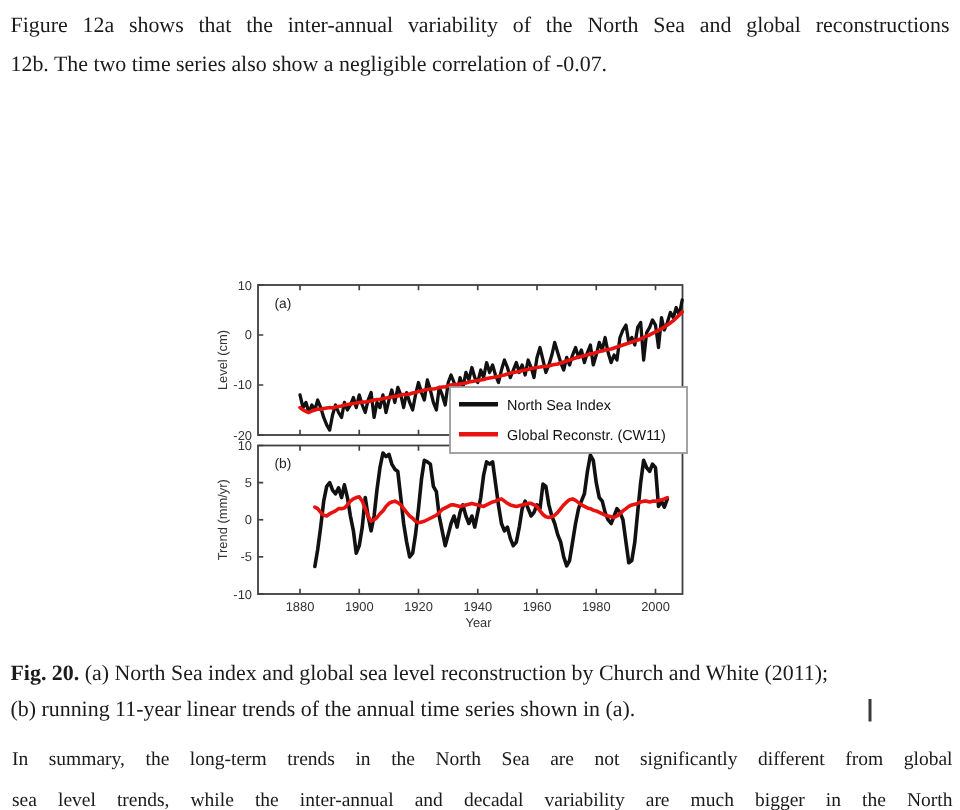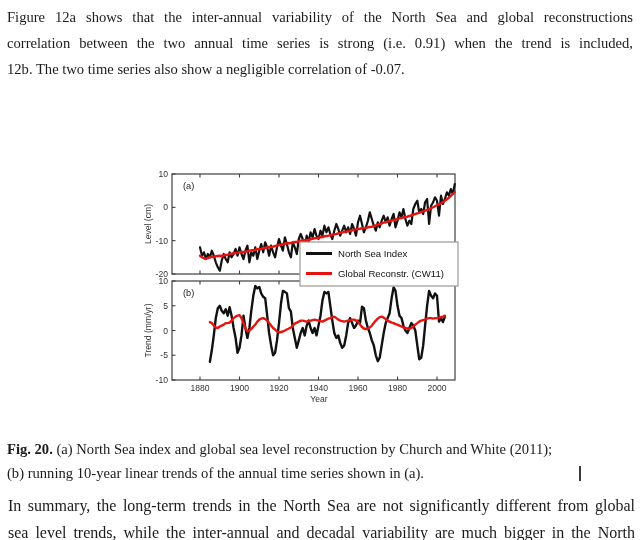--- a/index.html
+++ b/index.html
@@ -7,37 +7,36 @@
     width:640px;height:540px;background:#ffffff;overflow:hidden;position:relative;
     font-family:"Liberation Serif",serif;color:#1b1b1b;
   }
   .para{position:absolute;}
   .para .tline{
     font-size:14.6px;line-height:26.2px;white-space:normal;
   }
   .jline{text-align:justify;text-align-last:justify;}
   #para1{left:7px;top:4px;width:626px;}
   #para2{left:8px;top:492px;width:627px;}
-  #para2 .tline{font-size:16px;line-height:27px;}
+  #para2 .tline{font-size:13px;line-height:27px;}
   #caption{left:7px;top:438px;width:626px;}
   #caption .tline{font-size:14.6px;line-height:23.5px;}
   .bold{font-weight:bold;}
-  #figure-wrap{position:absolute;left:139px;top:168px;width:332px;height:242px;}
+  #figure-wrap{position:absolute;left:139px;top:184px;width:332px;height:242px;}
   svg text{user-select:none;}
   .tick{font:8.6px "Liberation Sans",sans-serif;fill:#333333;}
   .plabel{font:9.2px "Liberation Sans",sans-serif;fill:#222222;}
   .legend-text{font:9.6px "Liberation Sans",sans-serif;fill:#111111;}
   #text-cursor{position:absolute;left:579px;top:466px;width:1.5px;height:15px;background:#3a3a3a;}
 </style>
 </head>
 <body>
 
 <div id="para1" class="para">
   <div class="tline jline">Figure 12a shows that the inter-annual variability of the North Sea and global reconstructions</div>
-  <div class="tline jline">correlation between the two annual time series is strong (i.e. 0.91) when the trend is included,</div>
   <div class="tline">12b. The two time series also show a negligible correlation of -0.07.</div>
 </div>
 
 <div id="figure-wrap">
   <svg id="chart-svg" width="332" height="242" viewBox="0 0 332 242">
       <rect x="33" y="6" width="283" height="100" fill="none" stroke="#3f3f3f" stroke-width="1.2"></rect>
       <line x1="61" y1="6" x2="61" y2="9.5" stroke="#3f3f3f" stroke-width="1.1"></line>
       <line x1="61" y1="106" x2="61" y2="102.5" stroke="#3f3f3f" stroke-width="1.1"></line>
       <line x1="100.5" y1="6" x2="100.5" y2="9.5" stroke="#3f3f3f" stroke-width="1.1"></line>
       <line x1="100.5" y1="106" x2="100.5" y2="102.5" stroke="#3f3f3f" stroke-width="1.1"></line>
@@ -103,21 +102,21 @@
       <rect x="161" y="74" width="158" height="44" fill="#ffffff" stroke="#9a9a9a" stroke-width="1.2"></rect>
       <line x1="167" y1="85.5" x2="193" y2="85.5" stroke="#111111" stroke-width="3"></line>
       <text x="199" y="89" class="legend-text">North Sea Index</text>
       <line x1="167" y1="105.5" x2="193" y2="105.5" stroke="#e8130e" stroke-width="3"></line>
       <text x="199" y="109" class="legend-text">Global Reconstr. (CW11)</text>
     </svg>
 </div>
 
 <div id="caption" class="para">
   <div class="tline"><span class="bold">Fig. 20.</span><span> (a) North Sea index and global sea level reconstruction by Church and White (2011);</span></div>
-  <div class="tline">(b) running 10-year linear trends of the annual time series shown in (a).</div>
+  <div class="tline">(b) running 11-year linear trends of the annual time series shown in (a).</div>
 </div>
 
 <div id="text-cursor"></div>
 
 <div id="para2" class="para">
   <div class="tline jline">In summary, the long-term trends in the North Sea are not significantly different from global</div>
   <div class="tline jline">sea level trends, while the inter-annual and decadal variability are much bigger in the North</div>
 </div>
 
 </body></html>

